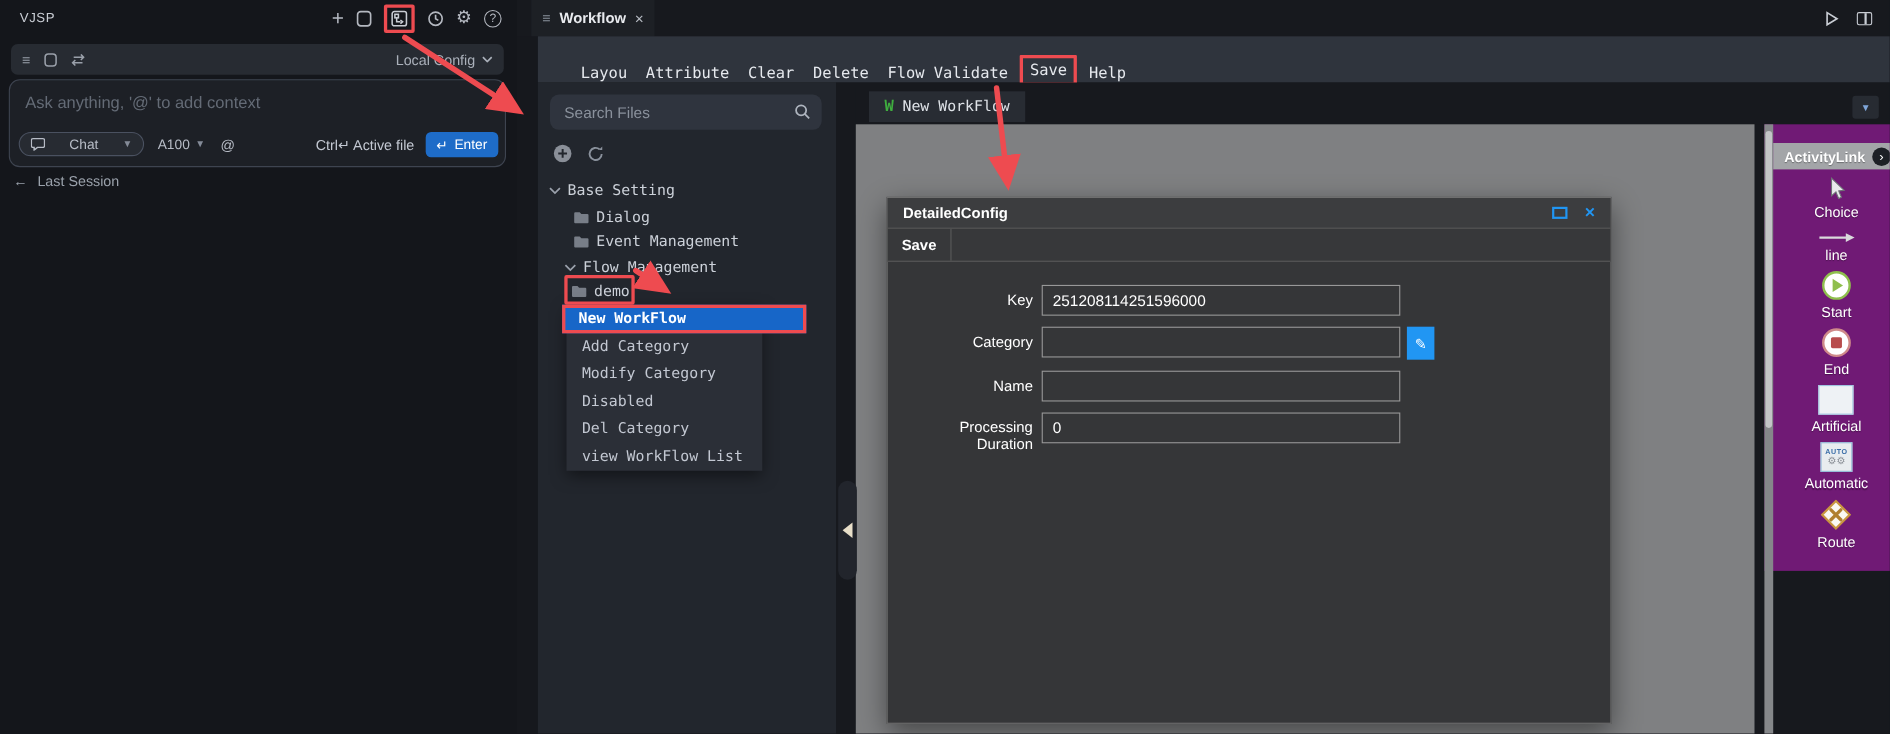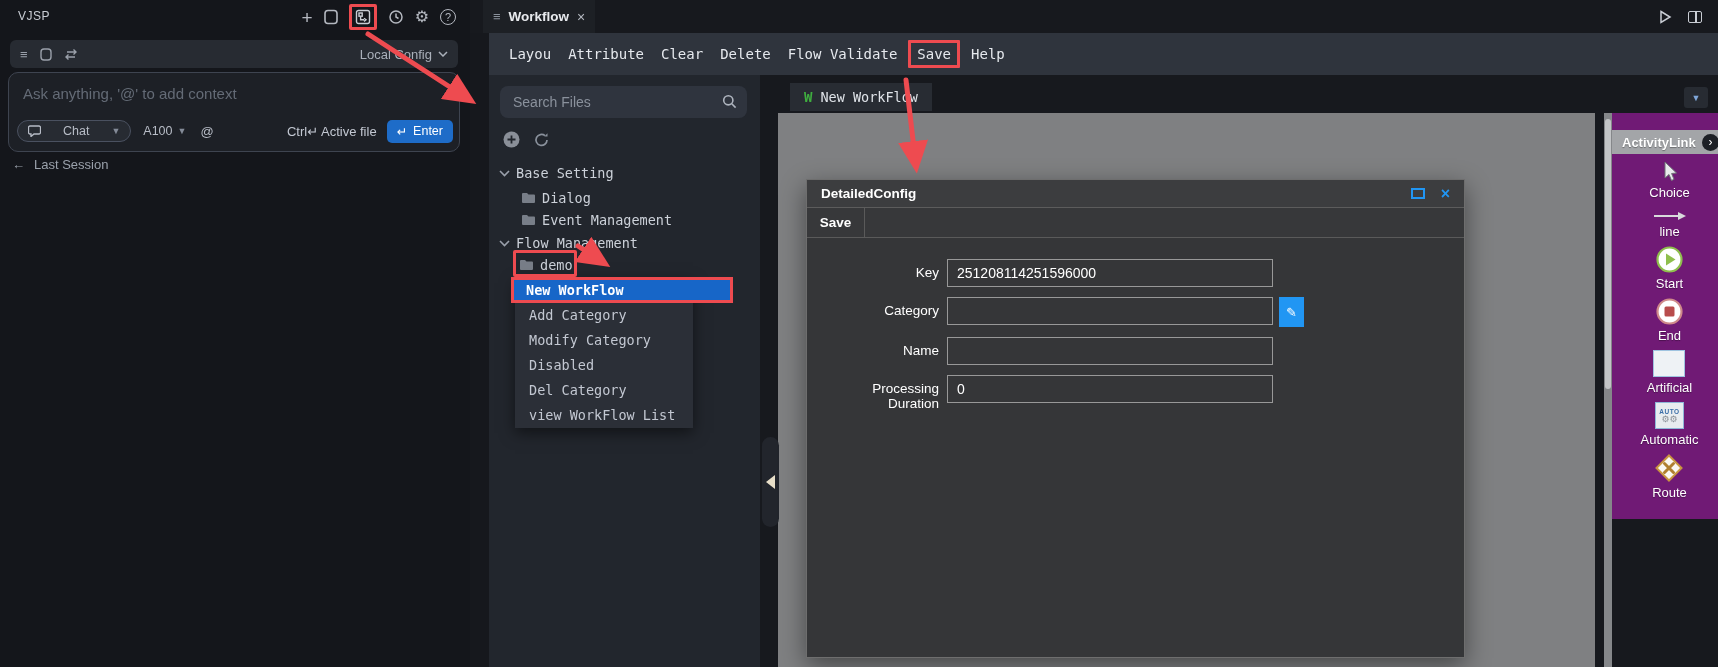--- a/index.html
+++ b/index.html
@@ -42,21 +42,21 @@
   #wf-tab { left:13px; top:0; height:33px; display:flex; align-items:center; gap:8px;
             padding:0 10px; background:#1d2025; }
   #wf-tab .burger { color:#8a919c; font-size:13px; }
   #wf-tab .lbl { color:#e8eaee; font-size:13.5px; font-weight:600; }
   #wf-tab .x { color:#b6bac2; font-size:14px; }
   #strip-icons { right:16px; top:0; height:33px; display:flex; align-items:center; gap:16px; }
   .split-icon { width:14px; height:12px; border:1.5px solid #c9cdd4; border-radius:2px; position:relative; }
   .split-icon::after { content:""; position:absolute; left:50%; top:0; bottom:0; width:1.5px; background:#c9cdd4; }
 
   #menubar { left:489px; top:33px; width:1229px; height:42px; background:#2f343d;
-             display:flex; align-items:center; padding-left:20px; }
+             display:flex; align-items:flex-end; padding-left:39px; }
   .menu-item { font-family:"DejaVu Sans Mono", monospace; font-size:14px; color:#e6e9ee; margin-right:17px; }
   .menu-item.boxed { border:3px solid #ee4b50; padding:3px 6px; margin:-3px 11px -3px -6px; border-radius:1px; }
 
   
   #tree-panel { left:489px; top:75px; width:271px; height:592px; background:#22262d; }
   #search-box { left:11px; top:11px; width:247px; height:32px; background:#2f343e; border-radius:8px; }
   #search-input { width:100%; height:100%; background:transparent; border:none; outline:none;
                   color:#c6cbd4; font-size:14px; padding:0 34px 0 13px; }
   #search-input::placeholder { color:#8a919c; }
   #search-icon { right:10px; top:8px; }
@@ -266,21 +266,21 @@
           <path d="M1 2 a1 1 0 0 1 1-1 h4 l1.5 1.5 H13 a1 1 0 0 1 1 1 V10 a1 1 0 0 1 -1 1 H2 a1 1 0 0 1 -1-1 z" fill="#787e88"></path>
         </svg>
       <span>Dialog</span>
     </div>
     <div class="tree-row" style="left:32px; top:137px;">
       <svg width="15" height="12" viewBox="0 0 15 12">
           <path d="M1 2 a1 1 0 0 1 1-1 h4 l1.5 1.5 H13 a1 1 0 0 1 1 1 V10 a1 1 0 0 1 -1 1 H2 a1 1 0 0 1 -1-1 z" fill="#787e88"></path>
         </svg>
       <span>Event Management</span>
     </div>
-    <div class="tree-row" style="left:10px; top:160px;">
+    <div class="tree-row" style="left:24px; top:160px;">
       <svg width="11" height="7" viewBox="0 0 11 7">
           <path d="M1 1 l4.5 4.5 L10 1" fill="none" stroke="#9aa0ab" stroke-width="1.6"></path>
         </svg>
       <span>Flow Management</span>
     </div>
     <div class="tree-row" style="left:30px; top:182px;">
       <svg width="15" height="12" viewBox="0 0 15 12">
           <path d="M1 2 a1 1 0 0 1 1-1 h4 l1.5 1.5 H13 a1 1 0 0 1 1 1 V10 a1 1 0 0 1 -1 1 H2 a1 1 0 0 1 -1-1 z" fill="#787e88"></path>
         </svg>
       <span>demo</span>

